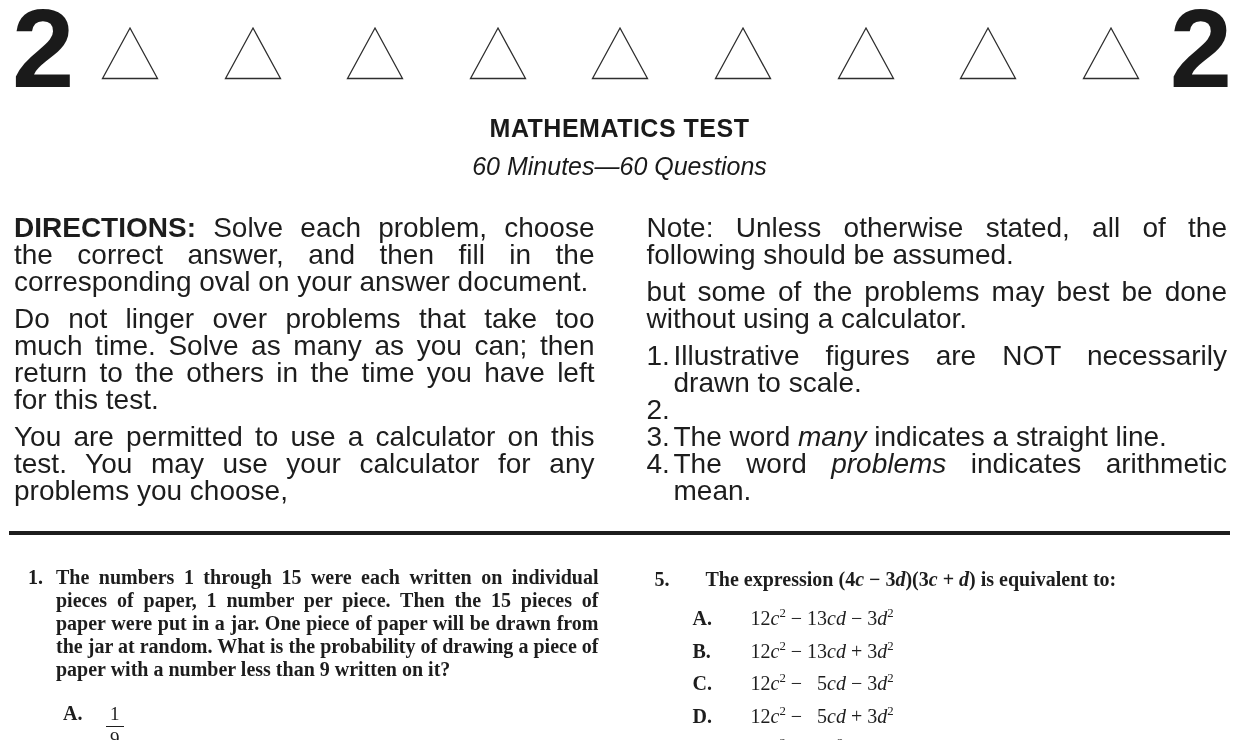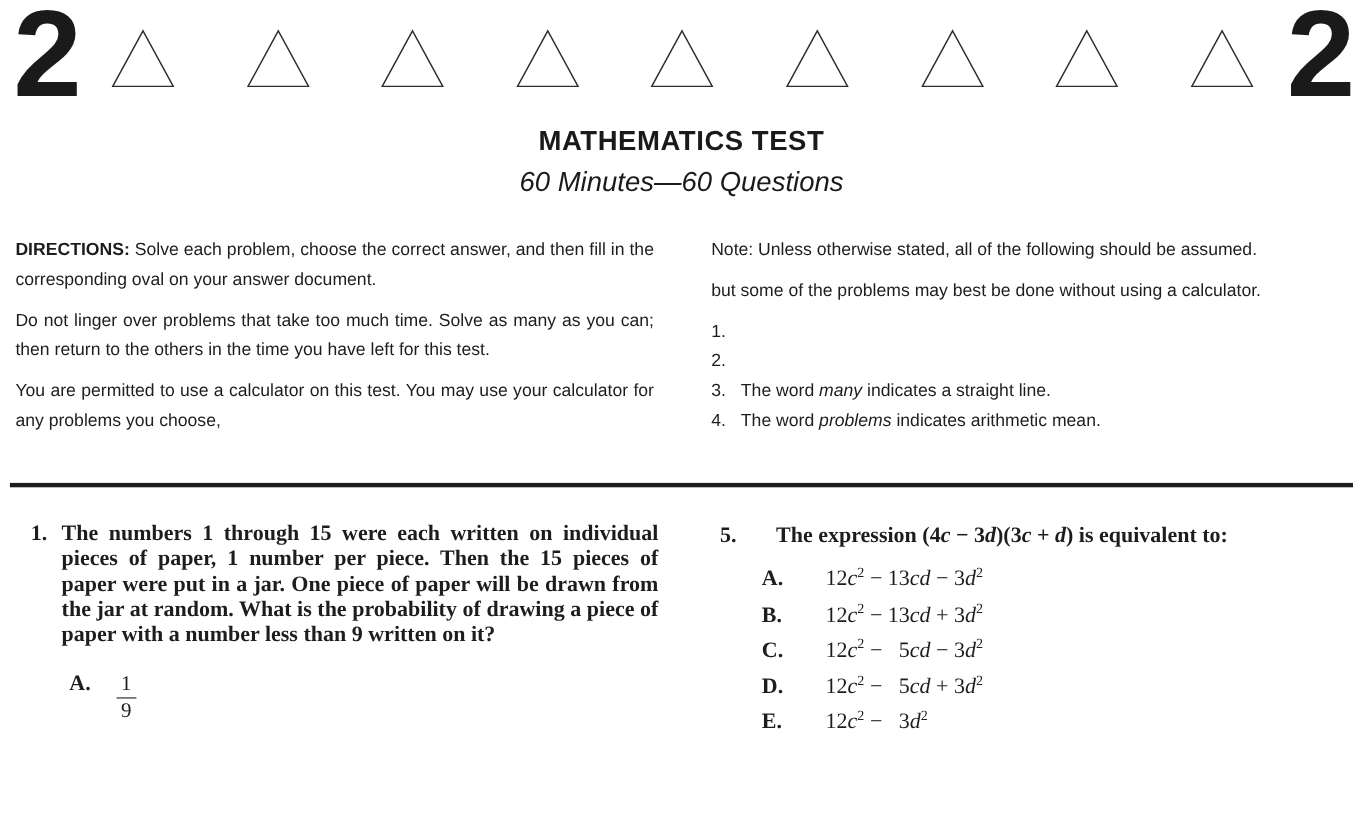--- a/index.html
+++ b/index.html
@@ -58,26 +58,26 @@
     color: #1a1a1a;
   }
 
   
   .directions {
     display: grid;
     grid-template-columns: 1fr 1fr;
     column-gap: 52px;
     padding: 0 12px 0 14px;
     margin-top: 33px;
-    font-size: 16px;
+    font-size: 28px;
     line-height: 27px;
     text-align: justify;
   }
   .directions p { margin: 0 0 10px 0; }
-  .directions p:last-child { margin-bottom: 16px; }
+  .directions p:last-child { margin-bottom: 0; }
   .dir-bold { font-weight: bold; }
   .dir-note-row { display: flex; line-height: 27px; }
   .note-num { flex: none; width: 27px; }
 
   
   .rule {
     height: 4px;
     background: #1d1d1d;
     margin: 27px 9px 0 9px;
   }
@@ -172,20 +172,21 @@
       <p><span class="dir-bold">DIRECTIONS:</span>
          <span>Solve each problem, choose the correct answer, and then fill in the corresponding oval on your answer document.</span></p>
       <p>Do not linger over problems that take too much time. Solve as many as you can; then return to the others in the time you have left for this test.</p>
       <p>You are permitted to use a calculator on this test. You may use your calculator for any problems you choose,</p>
     </div>
     <div class="dir-col">
       <p>Note: Unless otherwise stated, all of the following should be assumed.</p>
       <p>but some of the problems may best be done without using a calculator.</p>
       <div class="dir-note-row">
         <span class="note-num">1.</span>
+        <span>Illustrative figures are NOT necessarily drawn to scale.</span>
       </div>
       <div class="dir-note-row">
         <span class="note-num">2.</span>
       </div>
       <div class="dir-note-row">
         <span class="note-num">3.</span>
         <span>The word <i>many</i> indicates a straight line.</span>
       </div>
       <div class="dir-note-row">
         <span class="note-num">4.</span>

